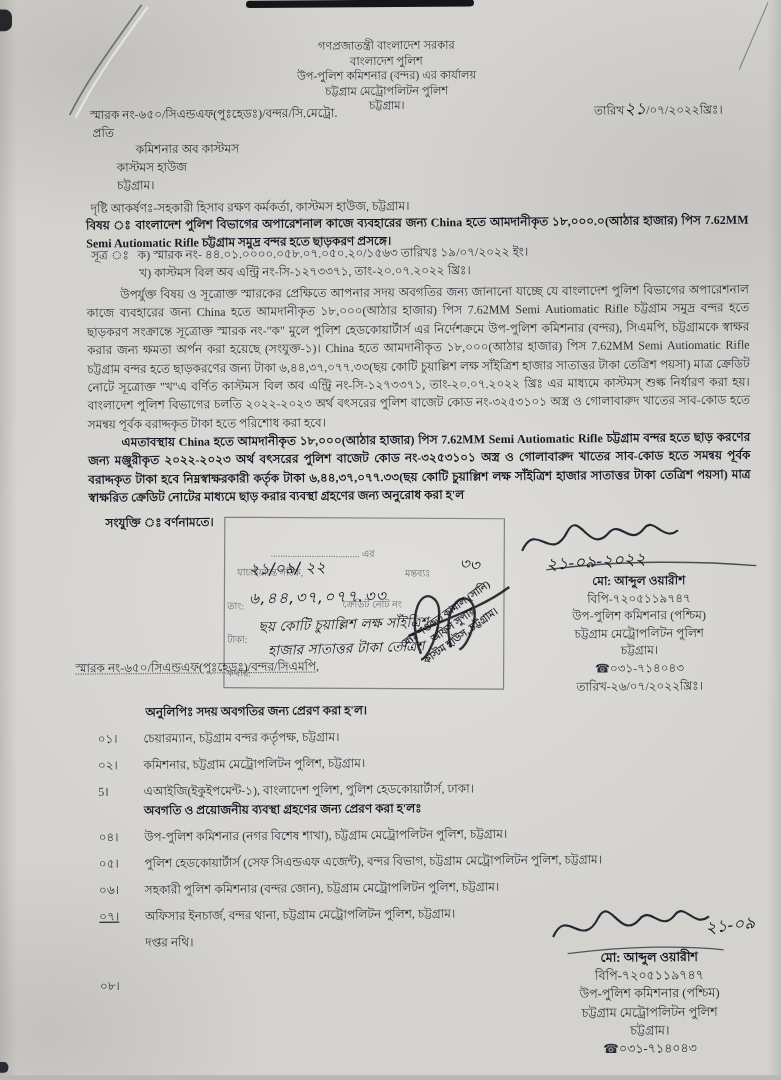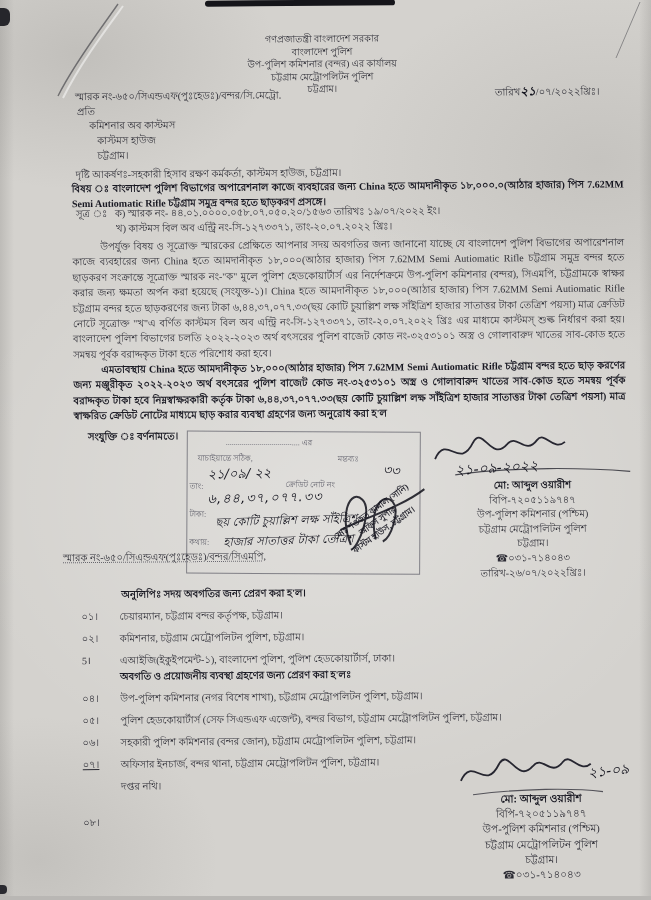--- a/index.html
+++ b/index.html
@@ -32,21 +32,21 @@
     color:#14141e;white-space:nowrap;position:absolute;
   }
   .header-block{position:absolute;left:0;top:33px;width:651px;text-align:center;
     font-size:9.5px;line-height:12.6px;}
   .header-block div{white-space:nowrap;}
   .stamp-box{
     position:absolute;left:186px;top:431px;width:232px;height:141px;
     border:1px solid rgba(55,55,70,.55);transform:rotate(0.8deg);
     font-size:8px;color:rgba(60,60,75,.75);
   }
-  .stamp-box .lbl{position:absolute;white-space:nowrap;}
+  .stamp-box .lbl{position:absolute;white-space:nowrap;margin-top:19px;}
   .sig-col{position:absolute;text-align:center;font-size:10px;line-height:14.6px;}
   .sig-col div{white-space:nowrap;}
   .diag-stamp{
     position:absolute;left:292px;top:505px;width:170px;text-align:center;
     transform:rotate(-35deg);font-size:8.6px;line-height:11px;
     color:rgba(18,18,30,.88);font-weight:bold;
   }
   .copy-num{position:absolute;left:80px;}
   .copy-text{position:absolute;left:118px;}
   svg{position:absolute;overflow:visible;}
@@ -71,25 +71,25 @@
     <div class="header-block">
       <div>গণপ্রজাতন্ত্রী বাংলাদেশ সরকার</div>
       <div>বাংলাদেশ পুলিশ</div>
       <div>উপ-পুলিশ কমিশনার (বন্দর) এর কার্যালয়</div>
       <div>চট্টগ্রাম মেট্রোপলিটন পুলিশ</div>
       <div>চট্টগ্রাম।</div>
     </div>
 
     <div class="txt" style="left:78px;top:88px;">স্মারক নং-৬৫০/সিএন্ডএফ(পুঃহেডঃ)/বন্দর/সি.মেট্রো.</div>
     <div class="txt" style="left:498px;top:86px;">
-      <span>তারিখ</span><span class="hand" style="position:static;font-size:12px;font-weight:bold;">২১</span><span>/০৭/২০২২খ্রিঃ।</span>
+      <span>তারিখ</span><span class="hand" style="position:static;font-size:14px;">২১</span><span>/০৭/২০২২খ্রিঃ।</span>
     </div>
 
     <div class="txt" style="left:80px;top:103px;">প্রতি</div>
-    <div class="txt" style="left:92px;top:117px;">কমিশনার অব কাস্টমস</div>
+    <div class="txt" style="left:116px;top:117px;">কমিশনার অব কাস্টমস</div>
     <div class="txt" style="left:100px;top:132px;">কাস্টমস হাউজ</div>
     <div class="txt" style="left:100px;top:147px;">চট্টগ্রাম।</div>
 
     <div class="txt" style="left:78px;top:166px;">দৃষ্টি আকর্ষণঃ-সহকারী হিসাব রক্ষণ কর্মকর্তা, কাস্টমস হাউজ, চট্টগ্রাম।</div>
 
     <div class="para bold" style="top:179px;text-indent:0;">বিষয় ঃ বাংলাদেশ পুলিশ বিভাগের অপারেশনাল কাজে ব্যবহারের জন্য China হতে আমদানীকৃত ১৮,০০০.০(আঠার হাজার) পিস 7.62MM Semi  Autiomatic Rifle চট্টগ্রাম সমুদ্র বন্দর হতে ছাড়করণ প্রসঙ্গে।</div>
 
     <div class="txt" style="left:78px;top:205px;">
       <span>সূত্র ঃ</span>&nbsp;&nbsp;
       <span>ক) স্মারক নং- ৪৪.০১.০০০০.০৫৮.০৭.০৫০.২০/১৫৬৩ তারিখঃ ১৯/০৭/২০২২ ইং।</span>

